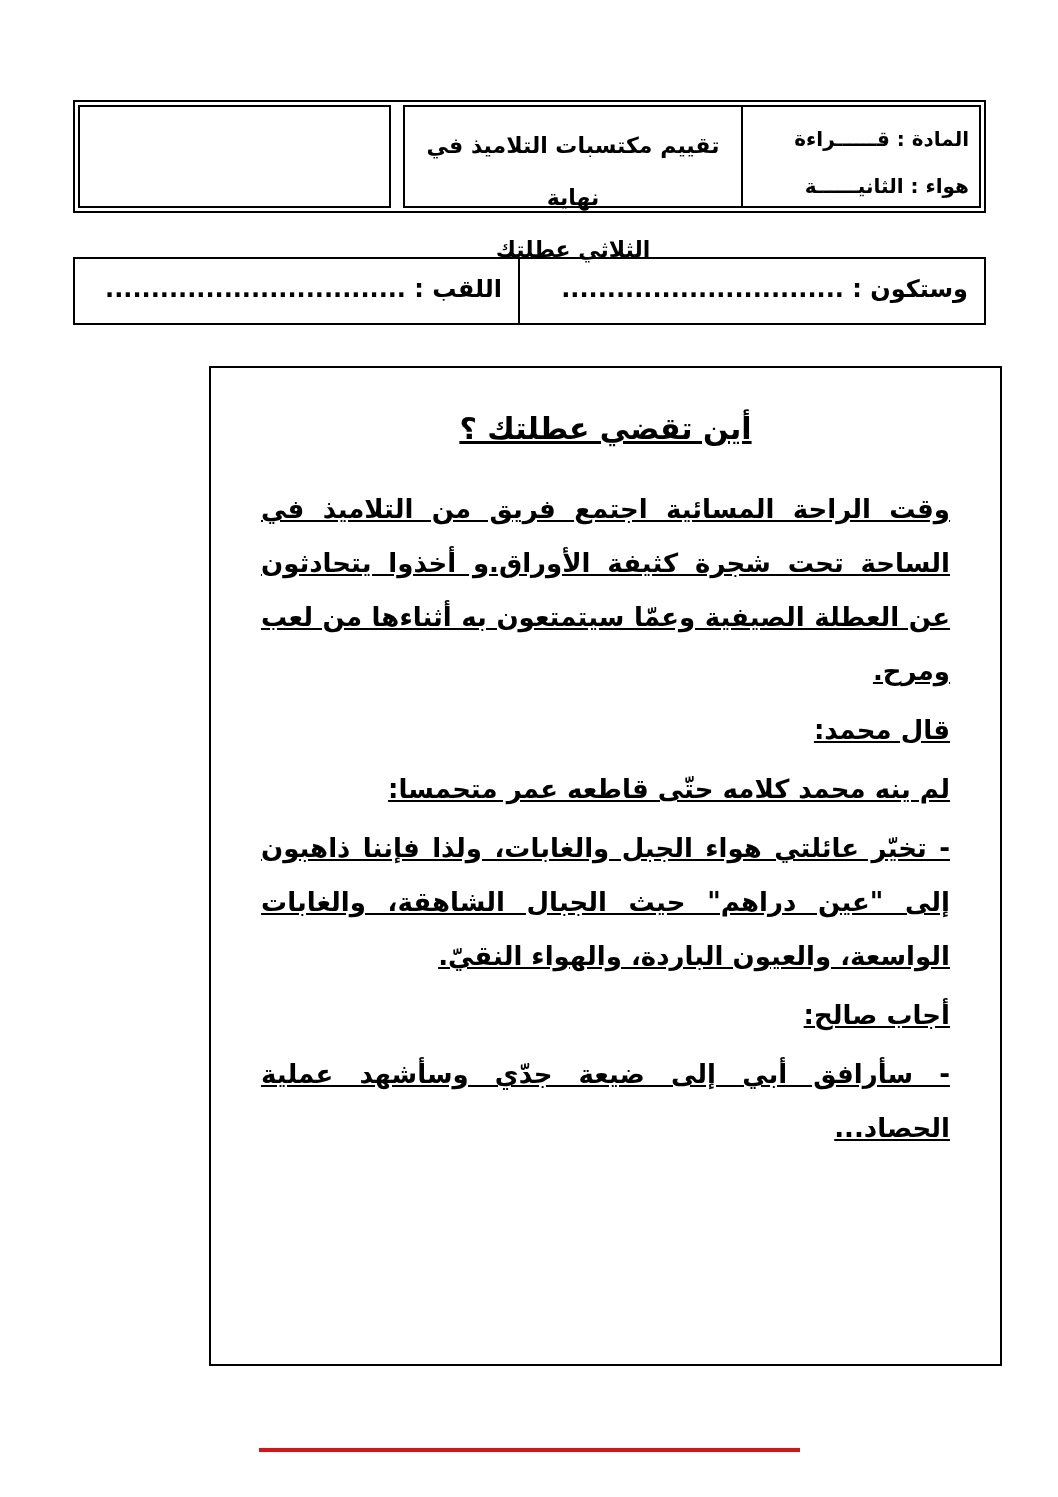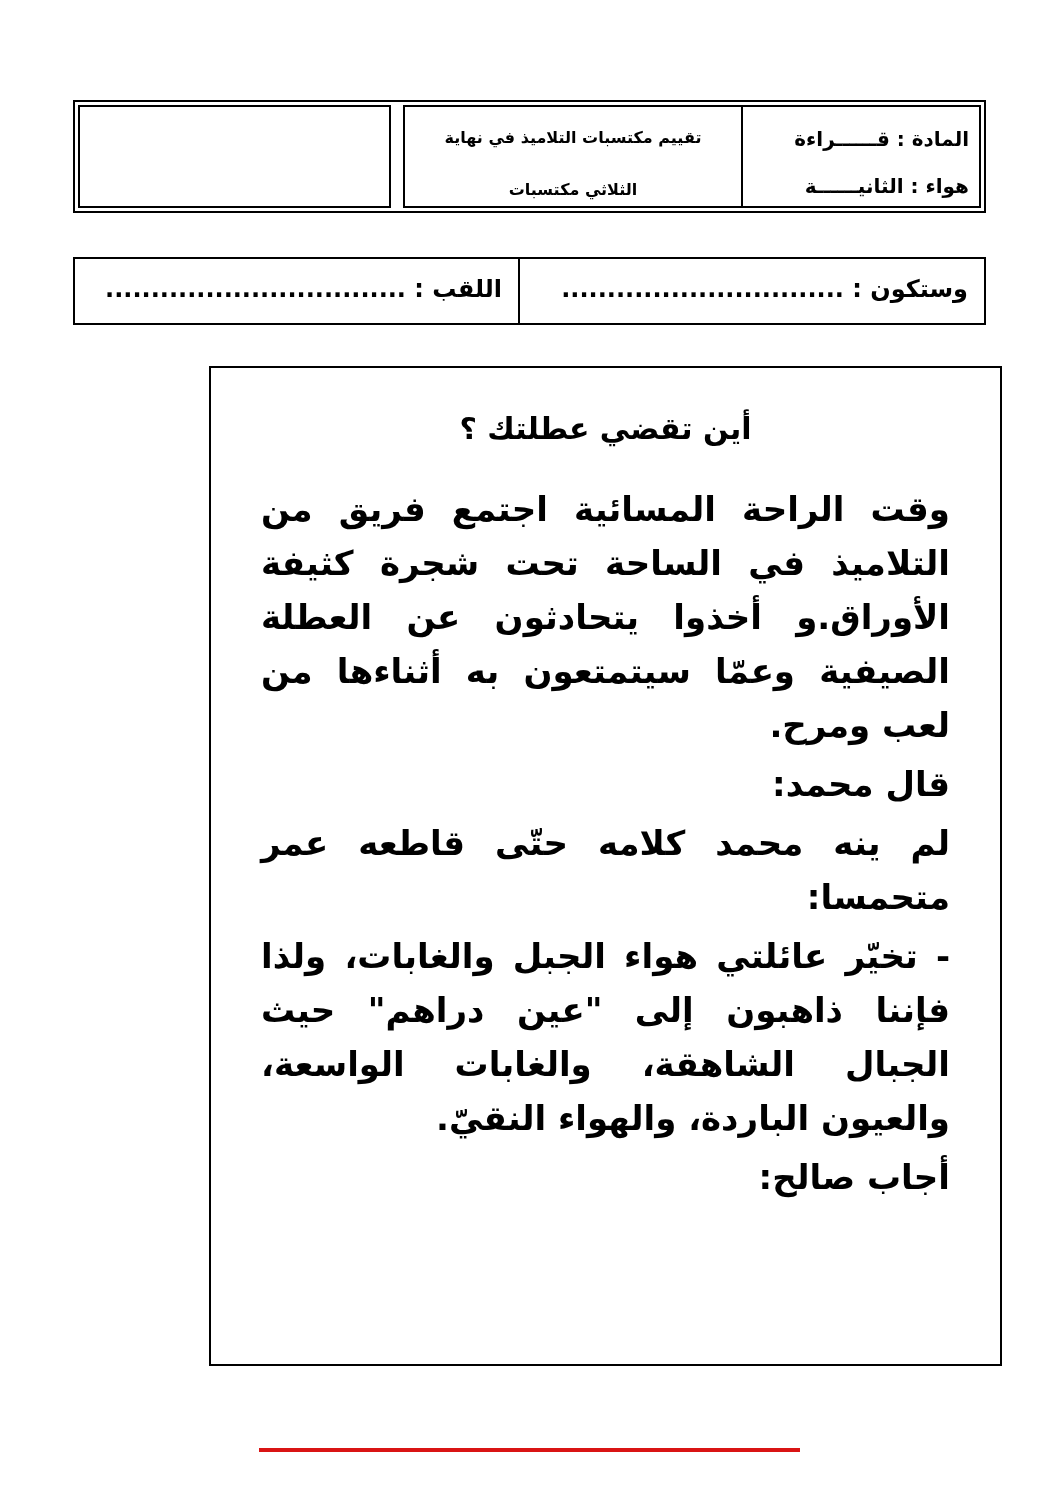--- a/index.html
+++ b/index.html
@@ -30,23 +30,23 @@
   .hcell-subject {
     width: 240px;
     padding: 9px 10px 16px 4px;
     font-size: 20px;
     line-height: 47px;
     white-space: nowrap;
   }
   .hcell-center {
     width: 340px;
     text-align: center;
-    font-size: 16px;
+    font-size: 22px;
     line-height: 52px;
-    padding-top: 5px;
+    padding-top: 13px;
     margin-left: 14px;
   }
   .hcell-empty { flex: 1; }
 
   
   .name-table {
     position: absolute;
     top: 257px; right: 72px;
     width: 913px; height: 68px;
     border: 2px solid #000;
@@ -59,29 +59,30 @@
   .name-cell-last  { flex: 1; }
 
   
   .passage-box {
     position: absolute;
     top: 366px; right: 56px;
     width: 793px; height: 1000px;
     border: 2px solid #000;
     padding: 34px 50px 0 50px;
     background: #fff;
+    text-decoration: underline;
   }
   .passage-title {
     text-align: center;
     font-size: 30px;
     line-height: 54px;
     margin-bottom: 26px;
   }
   .passage-box p {
-    font-size: 34px;
+    font-size: 26px;
     line-height: 54px;
     text-align: justify;
     margin-bottom: 5px;
   }
 
   
   .footer-rule {
     position: absolute;
     top: 1448px; left: 259px;
     width: 541px; height: 4px;
@@ -92,33 +93,34 @@
 <body>
 
 <div class="header-table">
   <div class="header-cells">
     <div class="hcell hcell-subject">
       <div>المادة : قــــــراءة</div>
       <div>هواء : الثانيــــــة</div>
     </div>
     <div class="hcell hcell-center">
       <div>تقييم مكتسبات التلاميذ في نهاية</div>
-      <div>الثلاثي مكتسبات</div>
+      <div>الثلاثي عطلتك</div>
     </div>
     <div class="hcell hcell-empty"></div>
   </div>
 </div>
 
 <div class="name-table">
   <div class="name-cell name-cell-first">وستكون : ...............................</div>
   <div class="name-cell name-cell-last">اللقب : .................................</div>
 </div>
 
 <div class="passage-box">
   <div class="passage-title">أين تقضي عطلتك ؟</div>
   <p>وقت الراحة المسائية اجتمع فريق من التلاميذ في الساحة تحت شجرة كثيفة الأوراق.و أخذوا يتحادثون عن العطلة الصيفية وعمّا سيتمتعون به أثناءها من لعب ومرح.</p>
   <p>قال محمد:</p>
   <p>لم ينه محمد كلامه حتّى قاطعه عمر متحمسا:</p>
   <p>- تخيّر عائلتي هواء الجبل والغابات، ولذا فإننا ذاهبون إلى "عين دراهم" حيث الجبال الشاهقة، والغابات الواسعة، والعيون الباردة، والهواء النقيّ.</p>
   <p>أجاب صالح:</p>
+  <p>- سأرافق أبي إلى ضيعة جدّي وسأشهد عملية الحصاد...</p>
 </div>
 
 <div class="footer-rule" style="background: rgb(217, 20, 20);"></div>
 
 </body></html>

